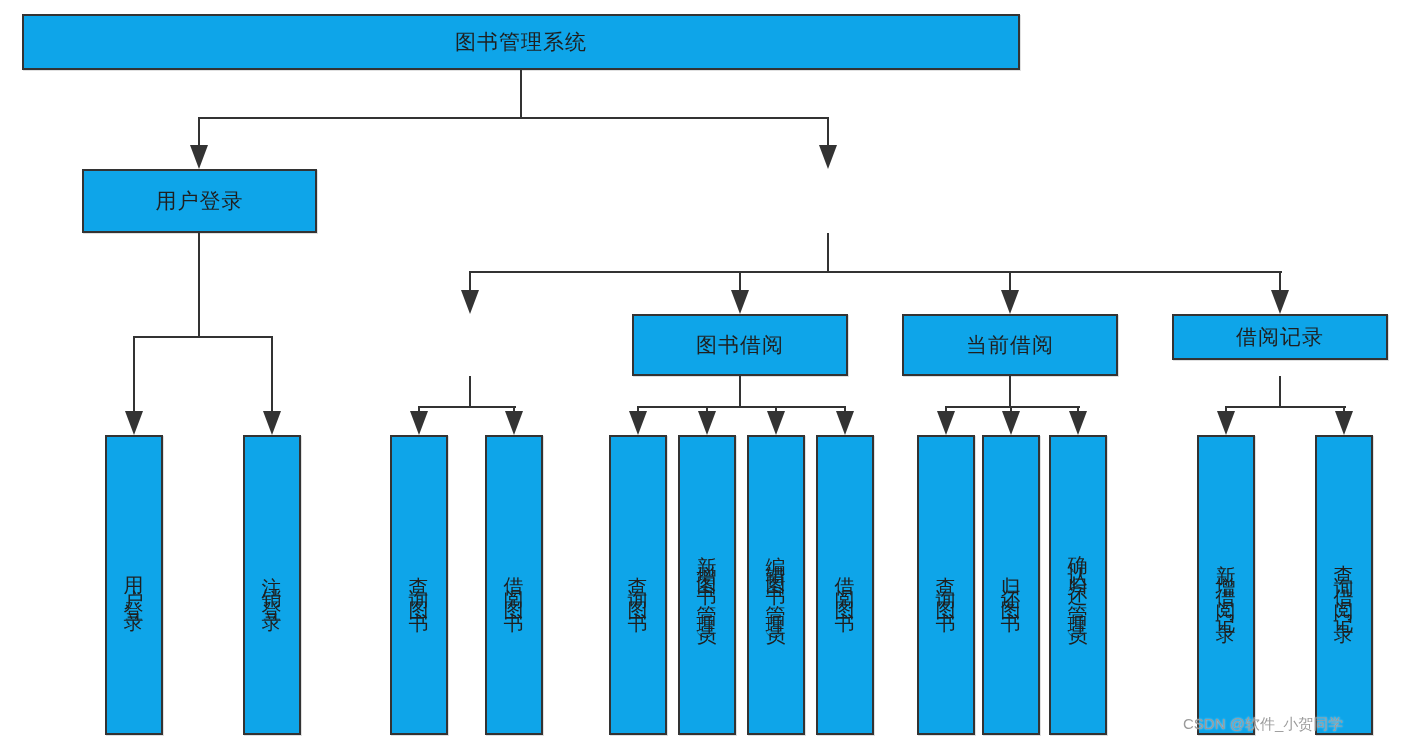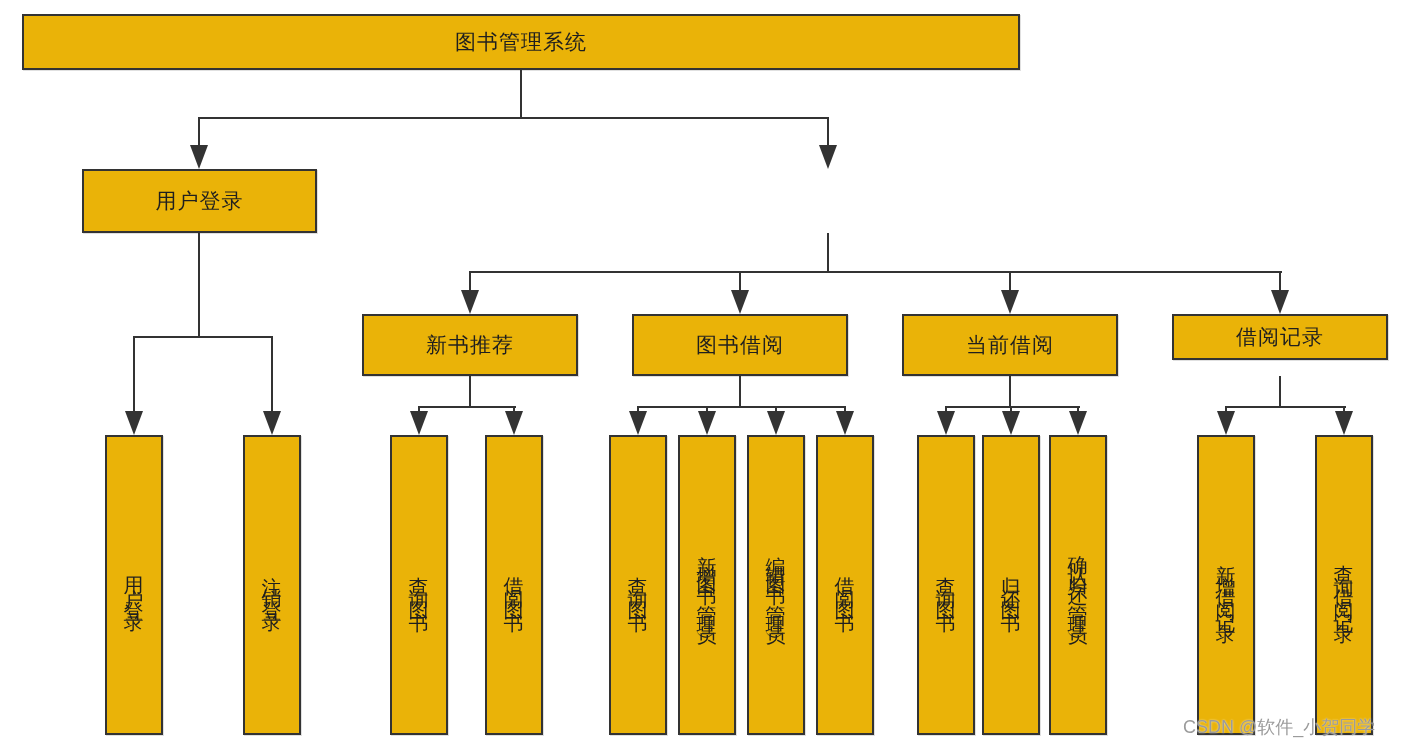--- a/index.html
+++ b/index.html
@@ -13,21 +13,21 @@
   body{font-family:"Liberation Sans",sans-serif;}
   .canvas{
     position:relative;
     width:1405px;height:747px;
     background:var(--background);
     overflow:hidden;
   }
   
   .node{
     position:absolute;
-    background:#eab308;
+    background:#0ea5e9;
     border:2px solid var(--line);
     display:flex;align-items:center;justify-content:center;
     color:var(--text);
     font-size:21px;
     letter-spacing:1px;
     z-index:1;
     box-shadow:1px 1px 0 rgba(0,0,0,0.12);
   }
   .node.leaf span{
     writing-mode:vertical-rl;
@@ -42,44 +42,41 @@
   .h{position:absolute;height:2px;background:var(--line);z-index:2;}
   .arr{
     position:absolute;width:0;height:0;z-index:2;
     border-left:9px solid transparent;
     border-right:9px solid transparent;
     border-top:24px solid var(--line);
   }
   .watermark{
     position:absolute;
     left:1183px;top:715px;
-    font-size:18px;
+    font-size:15px;
     color:var(--watermark);
     z-index:3;
     white-space:nowrap;
     text-shadow:0 0 2px rgba(255,255,255,0.7);
   }
 </style>
 </head>
 <body>
 
 <div class="canvas">
 
   <div class="node" style="left:22px;top:14px;width:998px;height:56px">
     <span>图书管理系统</span>
   </div>
 
   <div class="node" style="left:82px;top:169px;width:235px;height:64px">
     <span>用户登录</span>
   </div>
 
 
-  <div class="node" style="left:362px;top:314px;width:216px;height:62px">
-    <span>新书推荐</span>
-  </div>
 
   <div class="node" style="left:902px;top:314px;width:216px;height:62px">
     <span>当前借阅</span>
   </div>
 
   <div class="node" style="left:632px;top:314px;width:216px;height:62px">
     <span>图书借阅</span>
   </div>
 
   <div class="node" style="left:1172px;top:314px;width:216px;height:46px">

